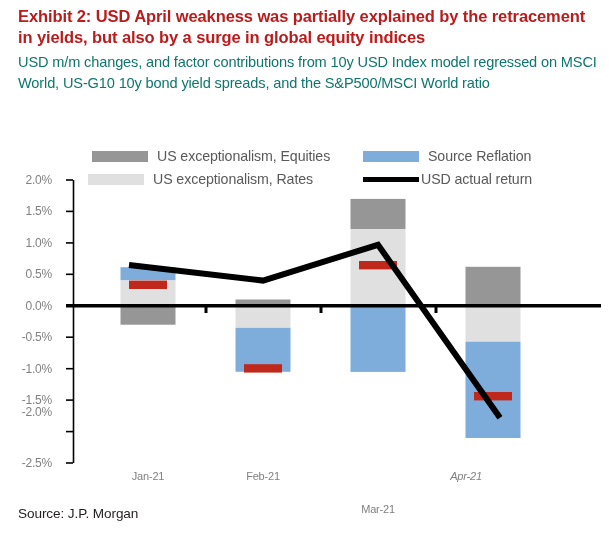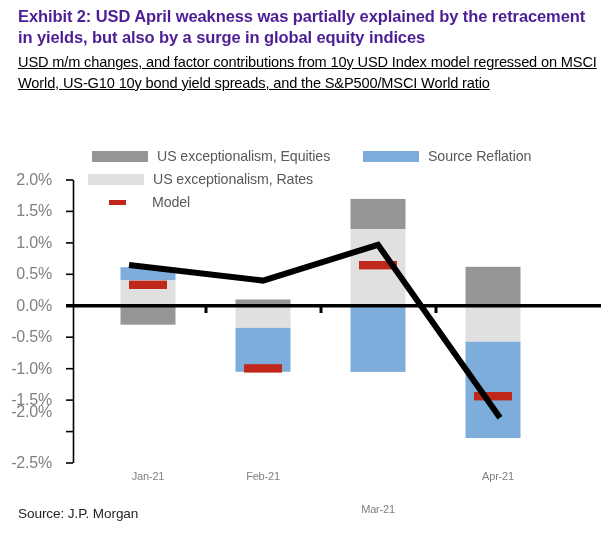--- a/index.html
+++ b/index.html
@@ -10,40 +10,40 @@
     color:#231f20;
     overflow:hidden;
     position:relative;
   }
   #wrap{position:relative;width:609px;height:536px;}
 
   
   .title{
     position:absolute;left:18px;top:6px;width:575px;
     font-size:16.5px;font-weight:bold;line-height:21px;
-    color:#4c1d95;letter-spacing:-0.1px;
+    color:#b91c1c;letter-spacing:-0.1px;
   }
   .subtitle{
     position:absolute;left:18px;top:52px;width:580px;
-    font-size:14.6px;line-height:20.5px;color:#000000;letter-spacing:-0.15px;text-decoration:underline;
+    font-size:14.6px;line-height:20.5px;color:#0f766e;letter-spacing:-0.15px;
   }
 
   
   .legend{position:absolute;left:0;top:146px;width:609px;height:58px;}
   .lg-item{position:absolute;display:flex;align-items:center;}
   .lg-sw{display:inline-block;margin-right:9px;}
   .sw-bar{width:56px;height:11px;}
   .sw-line{width:56px;height:5px;background:#000000;}
   .sw-model{width:17px;height:5px;background:#c0281c;margin-left:21px;margin-right:26px;}
   .lg-txt{font-size:14.2px;color:#595959;white-space:nowrap;letter-spacing:-0.1px;}
 
   
   .plot{position:absolute;left:0;top:0;width:609px;height:536px;pointer-events:none;}
   .ylabel{
-    position:absolute;font-size:16px;color:#808080;
+    position:absolute;font-size:12px;color:#808080;
     text-align:right;width:46px;letter-spacing:-0.2px;
     transform:translateY(-50%);
   }
   .xlabel{
     position:absolute;font-size:11px;color:#808080;
     text-align:center;width:90px;top:470px;letter-spacing:-0.2px;
   }
 
   .source{
     position:absolute;left:18px;top:506px;
@@ -68,25 +68,25 @@
     <div class="lg-item" style="left:363px;top:2px;">
       <span class="lg-sw sw-bar" style="background:#7eaddc;"></span>
       <span class="lg-txt">Source Reflation</span>
     </div>
 
     <div class="lg-item" style="left:88px;top:25px;">
       <span class="lg-sw sw-bar" style="background:#e0e0e0;"></span>
       <span class="lg-txt">US exceptionalism, Rates</span>
     </div>
 
+    <div class="lg-item" style="left:363px;top:25px;">
+      <span class="lg-sw sw-line" style="margin-right:2px;"></span>
+      <span class="lg-txt">USD actual return</span>
+    </div>
 
-    <div class="lg-item" style="left:88px;top:48px;">
-      <span class="sw-model"></span>
-      <span class="lg-txt">Model</span>
-    </div>
   </div>
 
   <div>
     <div class="ylabel" style="left:6px;top:180px;">2.0%</div>
     <div class="ylabel" style="left:6px;top:211px;">1.5%</div>
     <div class="ylabel" style="left:6px;top:243px;">1.0%</div>
     <div class="ylabel" style="left:6px;top:274px;">0.5%</div>
     <div class="ylabel" style="left:6px;top:306px;">0.0%</div>
     <div class="ylabel" style="left:6px;top:337px;">-0.5%</div>
     <div class="ylabel" style="left:6px;top:369px;">-1.0%</div>
@@ -150,18 +150,18 @@
       <rect x="474" y="392.0" width="38" height="8.4" fill="#c0281c"></rect>
     </g>
 
     <polyline points="129,264.9 263,280.6 378,244.8 500,417.8" fill="none" stroke="#000000" stroke-width="6" stroke-linejoin="miter" stroke-linecap="butt"></polyline>
   </svg>
 
   <div>
     <div class="xlabel" style="left:103px;">Jan-21</div>
     <div class="xlabel" style="left:218px;">Feb-21</div>
     <div class="xlabel" style="left:333px;margin-top:33px;">Mar-21</div>
-    <div class="xlabel" style="left:453px;">Apr-21</div>
+    <div class="xlabel" style="left:421px;font-style:italic;">Apr-21</div>
   </div>
 
   <div class="source">Source: J.P. Morgan</div>
 
 </div>
 
 </body></html>

